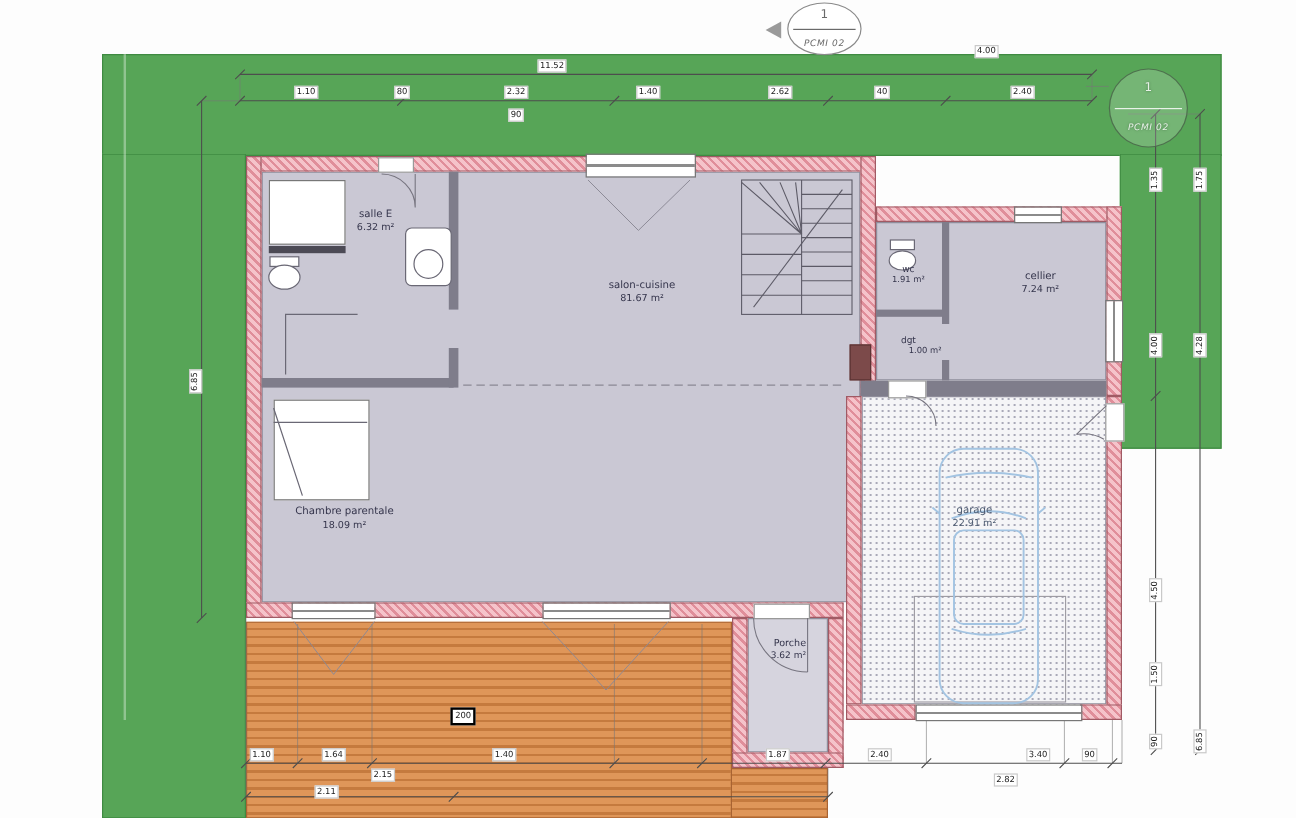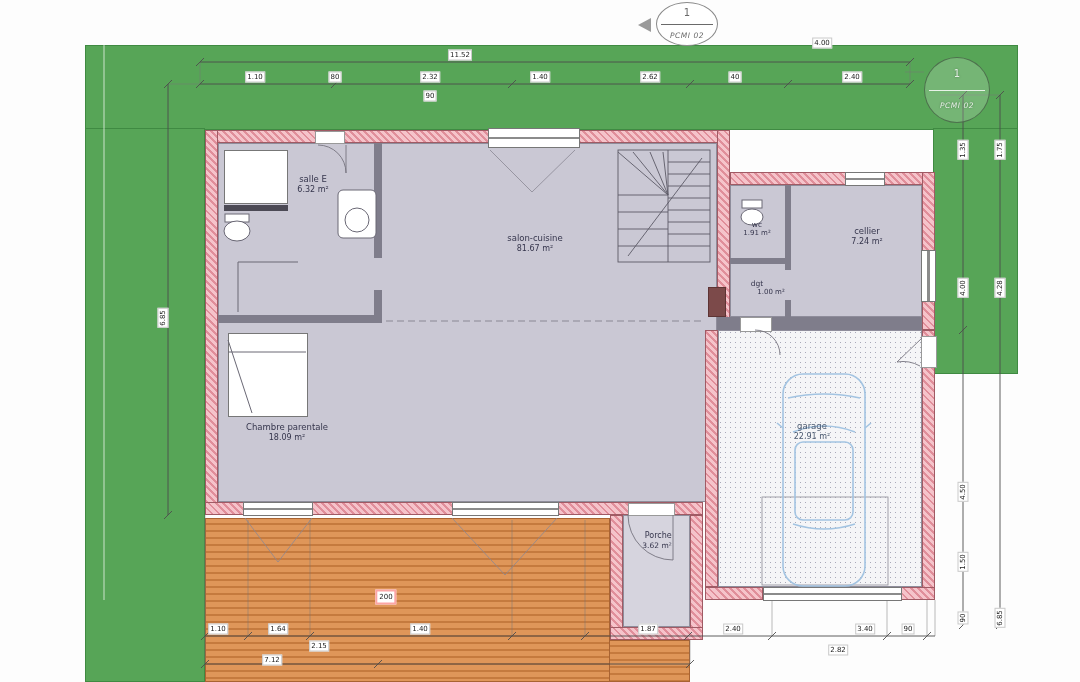--- a/index.html
+++ b/index.html
@@ -28,21 +28,21 @@
        border:1px solid #777;}
   .gap{position:absolute;background:#fff;border:1px solid #999;}
   .white-fixture{position:absolute;background:#fff;border:1px solid #777;}
   .dark-bar{position:absolute;background:#4c4a55;}
   .dark-block{position:absolute;background:#7c4a4a;border:1px solid #5d3434;}
   
   .dim{position:absolute;font-size:7px;line-height:9px;background:#ffffff;color:#222;
        padding:0 1px;white-space:nowrap;border:0.5px solid #c9c9c9;transform:translate(-50%,-50%);}
   .dim.rot{transform:translate(-50%,-50%) rotate(-90deg);}
   .step-box{position:absolute;font-size:7px;line-height:11px;background:#fff;color:#222;
-       border:2px solid #fca5a5;text-align:center;transform:translate(-50%,-50%);padding:0 2px;}
+       border:2px solid #000000;text-align:center;transform:translate(-50%,-50%);padding:0 2px;}
   
   .room-label{position:absolute;font-size:8.5px;color:#35354c;text-align:center;
        transform:translate(-50%,-50%);line-height:1.25;white-space:nowrap;}
   .room-label .area{font-size:8px;}
   
   .bubble{position:absolute;border-radius:50%;text-align:center;}
   .bubble .mid{position:absolute;left:6%;right:6%;top:50%;height:1px;background:currentColor;}
   .bubble .num{position:absolute;left:0;right:0;top:4px;font-size:10px;}
   .bubble .code{position:absolute;left:0;right:0;bottom:5px;font-size:7.5px;letter-spacing:0.5px;font-style:italic;}
   .bubble-top{background:#fff;border:1.5px solid #8a8a8a;color:#6a6a6a;}
@@ -242,21 +242,21 @@
 
   <div class="dim" style="left:218px;top:629px;">1.10</div>
   <div class="dim" style="left:278px;top:629px;">1.64</div>
   <div class="dim" style="left:420px;top:629px;">1.40</div>
   <div class="dim" style="left:648px;top:629px;">1.87</div>
   <div class="dim" style="left:733px;top:629px;">2.40</div>
   <div class="dim" style="left:865px;top:629px;text-align:right;">3.40</div>
   <div class="dim" style="left:908px;top:629px;">90</div>
   <div class="dim" style="left:276px;top:646px;margin-left:43px;">2.15</div>
   <div class="dim" style="left:838px;top:650px;">2.82</div>
-  <div class="dim" style="left:272px;top:660px;">7.12</div>
+  <div class="dim" style="left:272px;top:660px;">2.11</div>
 
   <div class="step-box" style="left:386px;top:597px;">200</div>
 
   <div class="arrow-left" style="left:638px;top:18px;"></div>
   <div class="bubble bubble-top" style="left:656px;top:2px;width:60px;height:42px;">
     <div class="num">1</div>
     <div class="mid"></div>
     <div class="code">PCMI 02</div>
   </div>
   <div class="bubble bubble-right" style="left:924px;top:57px;width:64px;height:64px;">

